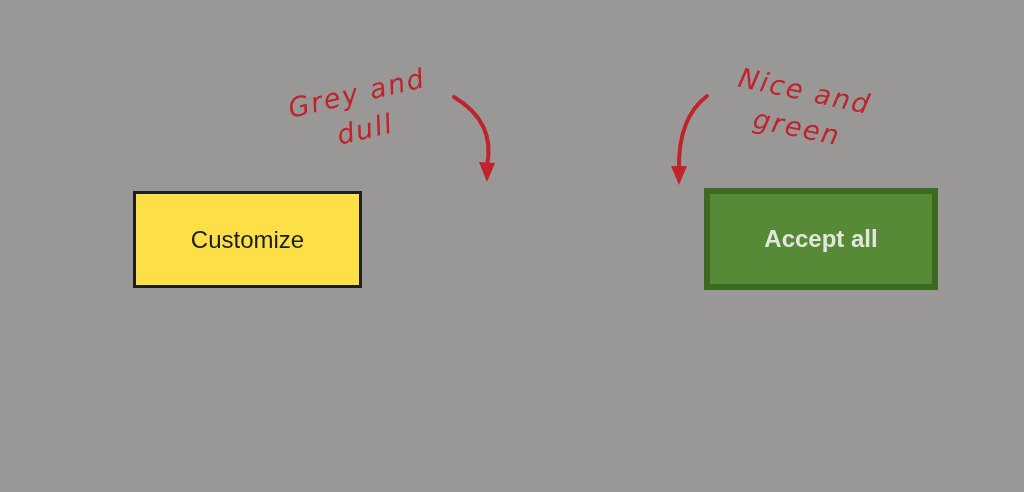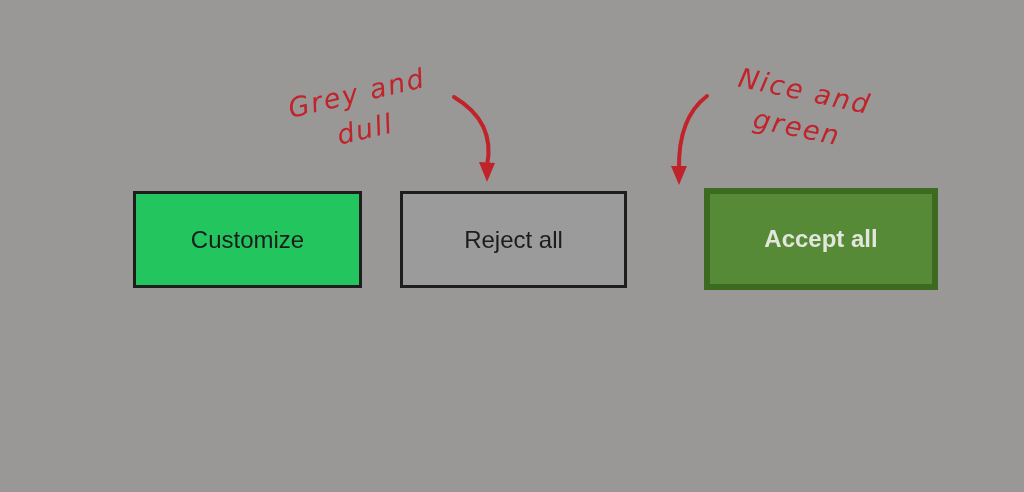--- a/index.html
+++ b/index.html
@@ -58,19 +58,18 @@
     <div>green</div>
   </div>
 
   <svg class="arrows" viewBox="0 0 1024 492" xmlns="http://www.w3.org/2000/svg">
     <path class="arrow-path" d="M 454 97 Q 496 122 487 166" style="stroke: rgb(192, 35, 42);"></path>
     <polygon class="arrow-head" points="479,162 495,163 487,182" style="fill: rgb(192, 35, 42);"></polygon>
     <path class="arrow-path" d="M 707 96 Q 678 118 679 169" style="stroke: rgb(192, 35, 42);"></path>
     <polygon class="arrow-head" points="671,166 687,166 679,185" style="fill: rgb(192, 35, 42);"></polygon>
   </svg>
 
-  <div class="btn btn-grey btn-customize" style="background-color: #22c55e; border-color: rgb(30, 30, 30); color: rgb(28, 28, 28);">Customize</div>
+  <div class="btn btn-grey btn-customize" style="background-color: #fde047; border-color: rgb(30, 30, 30); color: rgb(28, 28, 28);">Customize</div>
 
-  <div class="btn btn-grey btn-reject" style="background-color: rgb(155, 155, 155); border-color: rgb(30, 30, 30); color: rgb(28, 28, 28);">Reject all</div>
 
   <div class="btn btn-accept" style="background-color: rgb(87, 138, 55); border-color: rgb(60, 106, 33); color: rgb(226, 230, 220);">Accept all</div>
 
 </div>
 
 </body></html>

